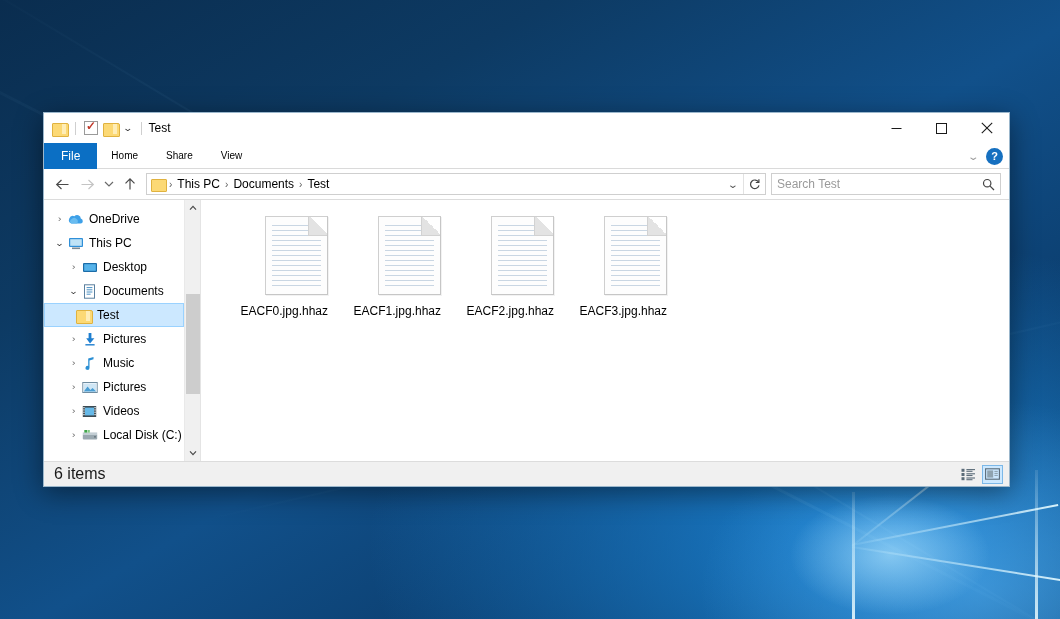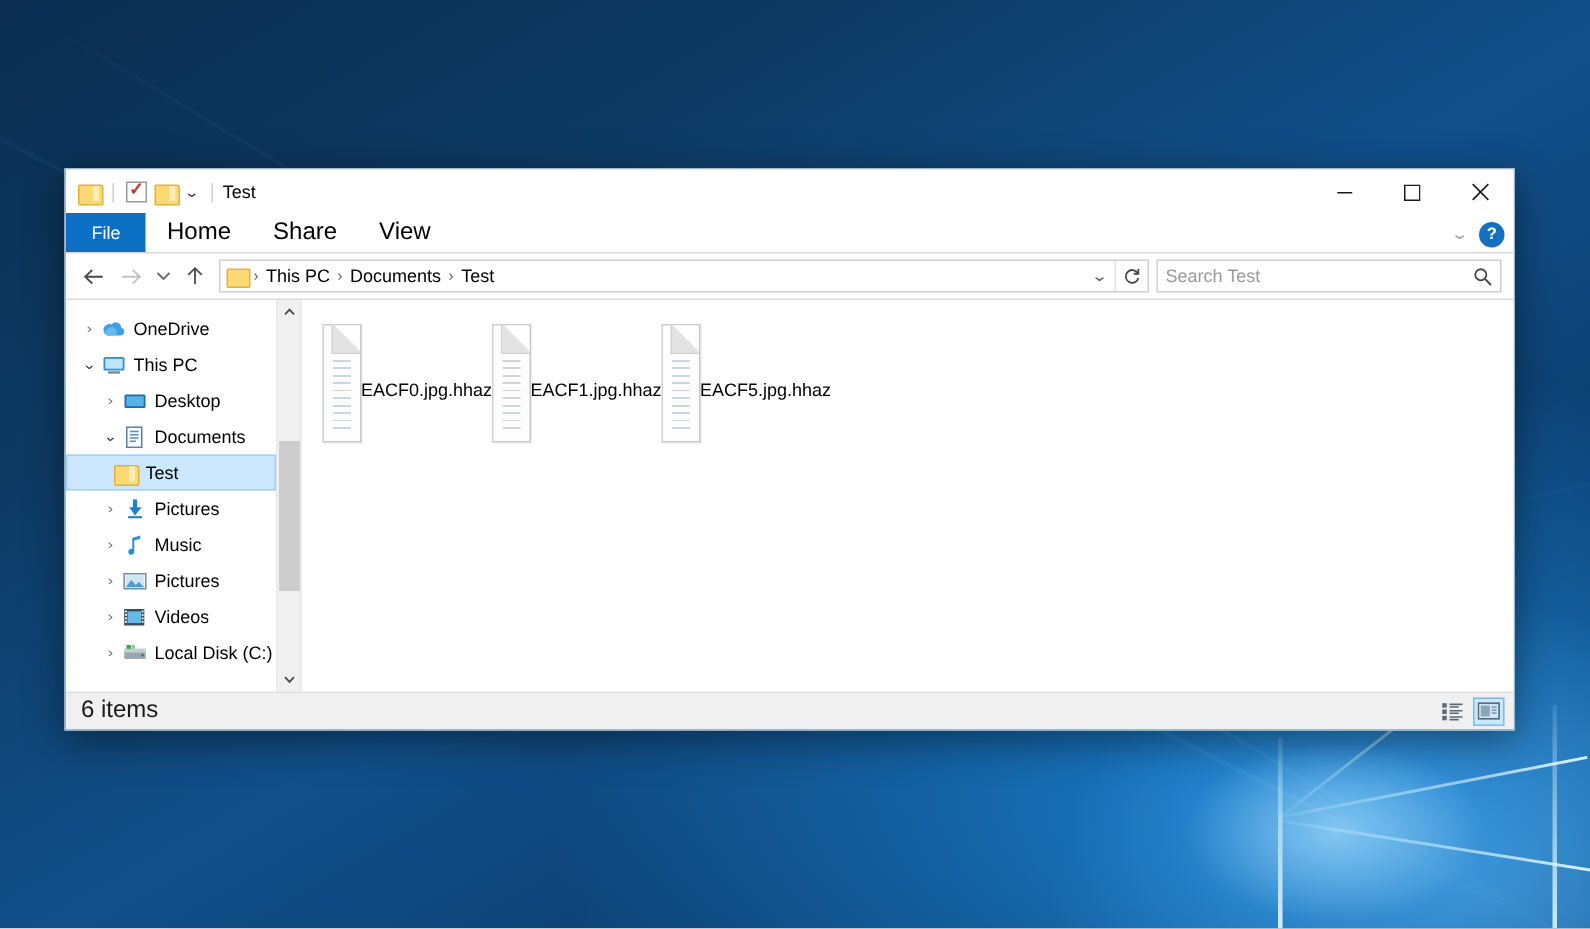--- a/index.html
+++ b/index.html
@@ -102,27 +102,27 @@
     display: flex; align-items: center; justify-content: center;
     color: #1a1a1a;
   }
   .wc svg { display: block; }
 
   
   .ribbonbar {
     height: 26px; min-height: 26px;
     background: #ffffff;
     border-bottom: 1px solid #dadada;
-    display: flex; align-items: flex-end;
+    display: flex; align-items: center;
     position: relative;
   }
   .tab {
     display: flex; align-items: center;
     padding: 0 14px;
-    font-size: 16px; color: #000;
+    font-size: 10px; color: #000;
     height: 26px;
   }
   .tab-file {
     background: #0b6fc4; color: #fff;
     padding: 0 17px;
     font-size: 12px;
   }
   .ribbon-right {
     position: absolute; right: 6px; top: 0;
     height: 26px; display: flex; align-items: center; gap: 9px;
@@ -269,21 +269,21 @@
     overflow: hidden;
     position: relative;
   }
   .filegrid {
     display: flex; flex-wrap: wrap;
     align-content: flex-start;
   }
   .fileitem {
     width: 113px;
     margin: 0 0 10px 0;
-    display: flex; flex-direction: row; align-items: center;
+    display: flex; flex-direction: column; align-items: flex-end;
     padding-top: 2px;
   }
   .docicon {
     width: 63px; height: 79px;
     position: relative;
     background: #fdfdfd;
     border: 1px solid #cfcfcf;
     border-right-color: #c6c6c6;
     border-bottom-color: #c6c6c6;
     box-shadow: 1px 1px 0 rgba(0,0,0,.05);
@@ -613,31 +613,39 @@
 
           <div class="fileitem">
             <div class="docicon">
               <div class="lines"></div>
                 <div class="foldmask"></div>
                 <div class="fold"></div>
             </div>
             <div class="filename">EACF1.jpg.hhaz</div>
           </div>
 
-
-
-
           <div class="fileitem">
             <div class="docicon">
               <div class="lines"></div>
                 <div class="foldmask"></div>
                 <div class="fold"></div>
             </div>
-            <div class="filename">EACF5.jpg.hhaz</div>
+            <div class="filename">EACF2.jpg.hhaz</div>
           </div>
+
+          <div class="fileitem">
+            <div class="docicon">
+              <div class="lines"></div>
+                <div class="foldmask"></div>
+                <div class="fold"></div>
+            </div>
+            <div class="filename">EACF3.jpg.hhaz</div>
+          </div>
+
+
 
         </div>
       </div>
     </div>
 
     <div class="statusbar">
       <span>6 items</span>
       <div class="status-views">
         <div class="viewbtn">
           <svg width="15" height="13" viewBox="0 0 15 13">

